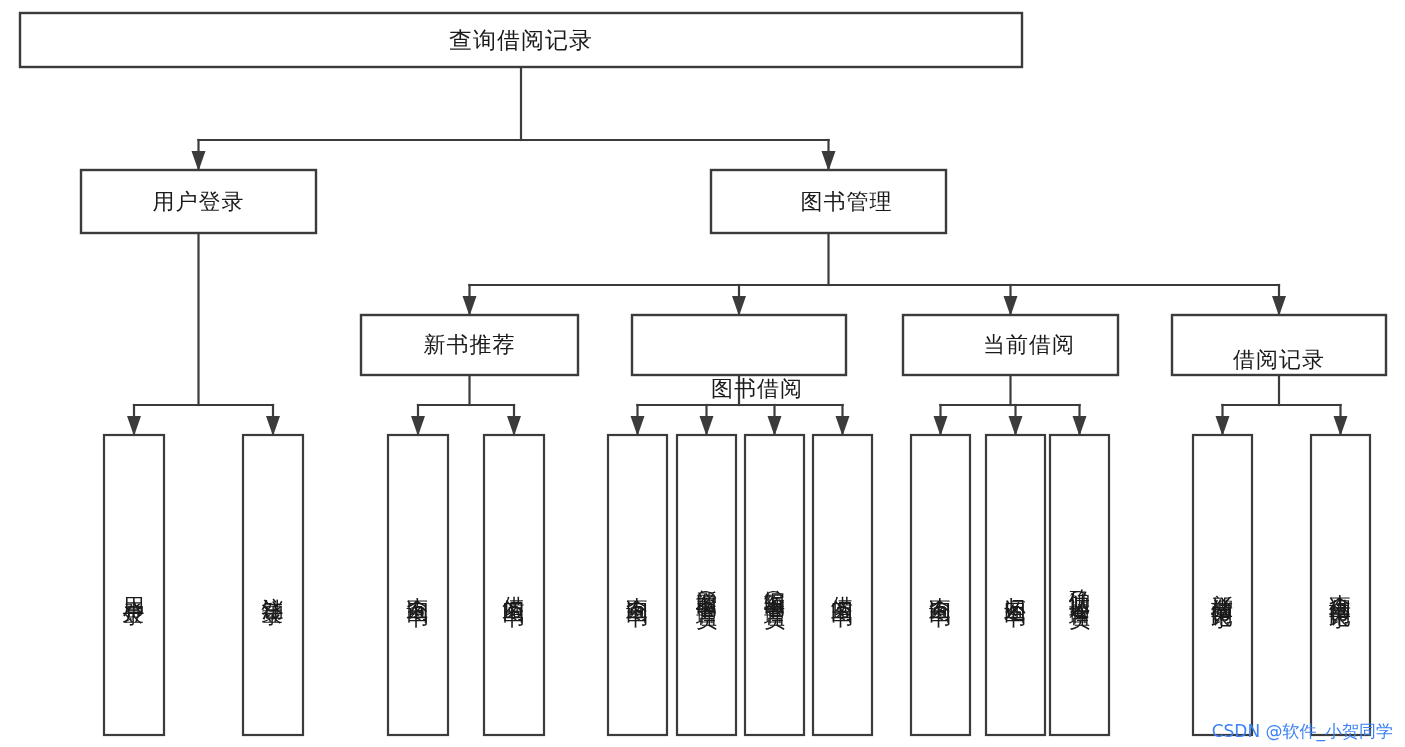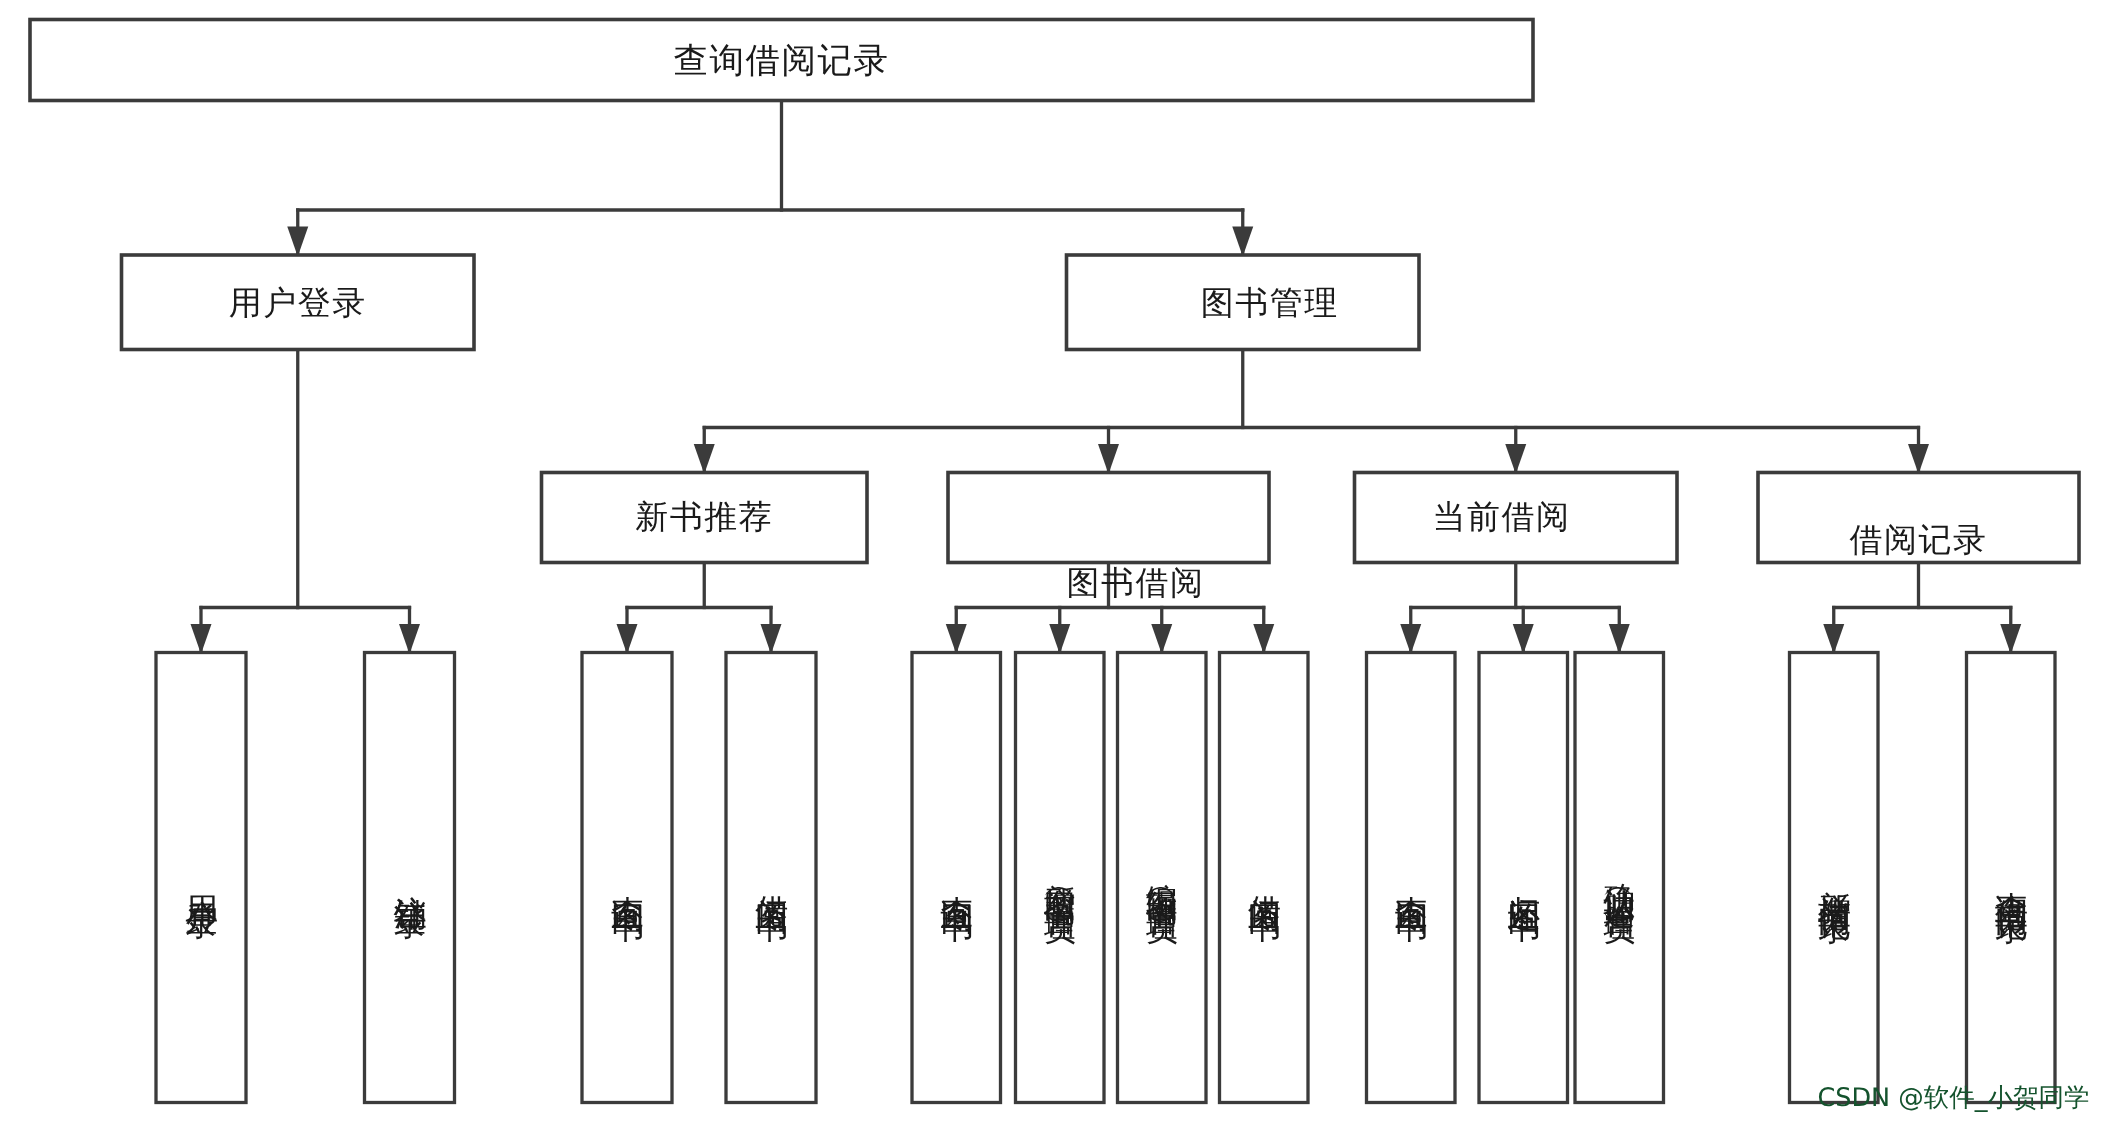--- a/index.html
+++ b/index.html
@@ -44,21 +44,21 @@
   .arrow-head {
     fill: #3b3b3b;
     stroke: none;
   }
   .watermark {
     position: absolute;
     right: 12px;
     bottom: 4px;
     font-family: "DejaVu Sans", "Liberation Sans", sans-serif;
     font-size: 17px;
-    color: #14532d;
+    color: #3b82f6;
     white-space: nowrap;
     user-select: none;
   }
   .vlabel-wrap {
     position: absolute;
     display: flex;
     align-items: center;
     justify-content: center;
     pointer-events: none;
   }
@@ -180,21 +180,21 @@
       </div>
       <div class="hlabel-wrap" style="left: 711px; top: 170px; width: 235px; height: 63px;">
         <span class="hlabel-text" style="font-size: 22px; margin-left: 36px;">图书管理</span>
       </div>
       <div class="hlabel-wrap" style="left: 361px; top: 315px; width: 217px; height: 60px;">
         <span class="hlabel-text" style="font-size: 22px;">新书推荐</span>
       </div>
       <div class="hlabel-wrap" style="left: 632px; top: 315px; width: 250px; height: 60px; margin-top: 44px;">
         <span class="hlabel-text" style="font-size: 22px;">图书借阅</span>
       </div>
-      <div class="hlabel-wrap" style="left: 903px; top: 315px; width: 196px; height: 60px;">
+      <div class="hlabel-wrap" style="left: 903px; top: 315px; width: 196px; height: 60px; padding-left: 28px;">
         <span class="hlabel-text" style="font-size: 22px;">当前借阅</span>
       </div>
       <div class="hlabel-wrap" style="left: 1172px; top: 315px; width: 214px; height: 60px; margin-top: 15px;">
         <span class="hlabel-text" style="font-size: 22px;">借阅记录</span>
       </div>
       <div class="vlabel-wrap" style="left: 104px; top: 435px; width: 60px; height: 300px;">
         <span class="vlabel-text" style="font-size: 22px;">用户登录</span>
       </div>
       <div class="vlabel-wrap" style="left: 243px; top: 435px; width: 60px; height: 300px;">
         <span class="vlabel-text" style="font-size: 22px;">注销登录</span>

